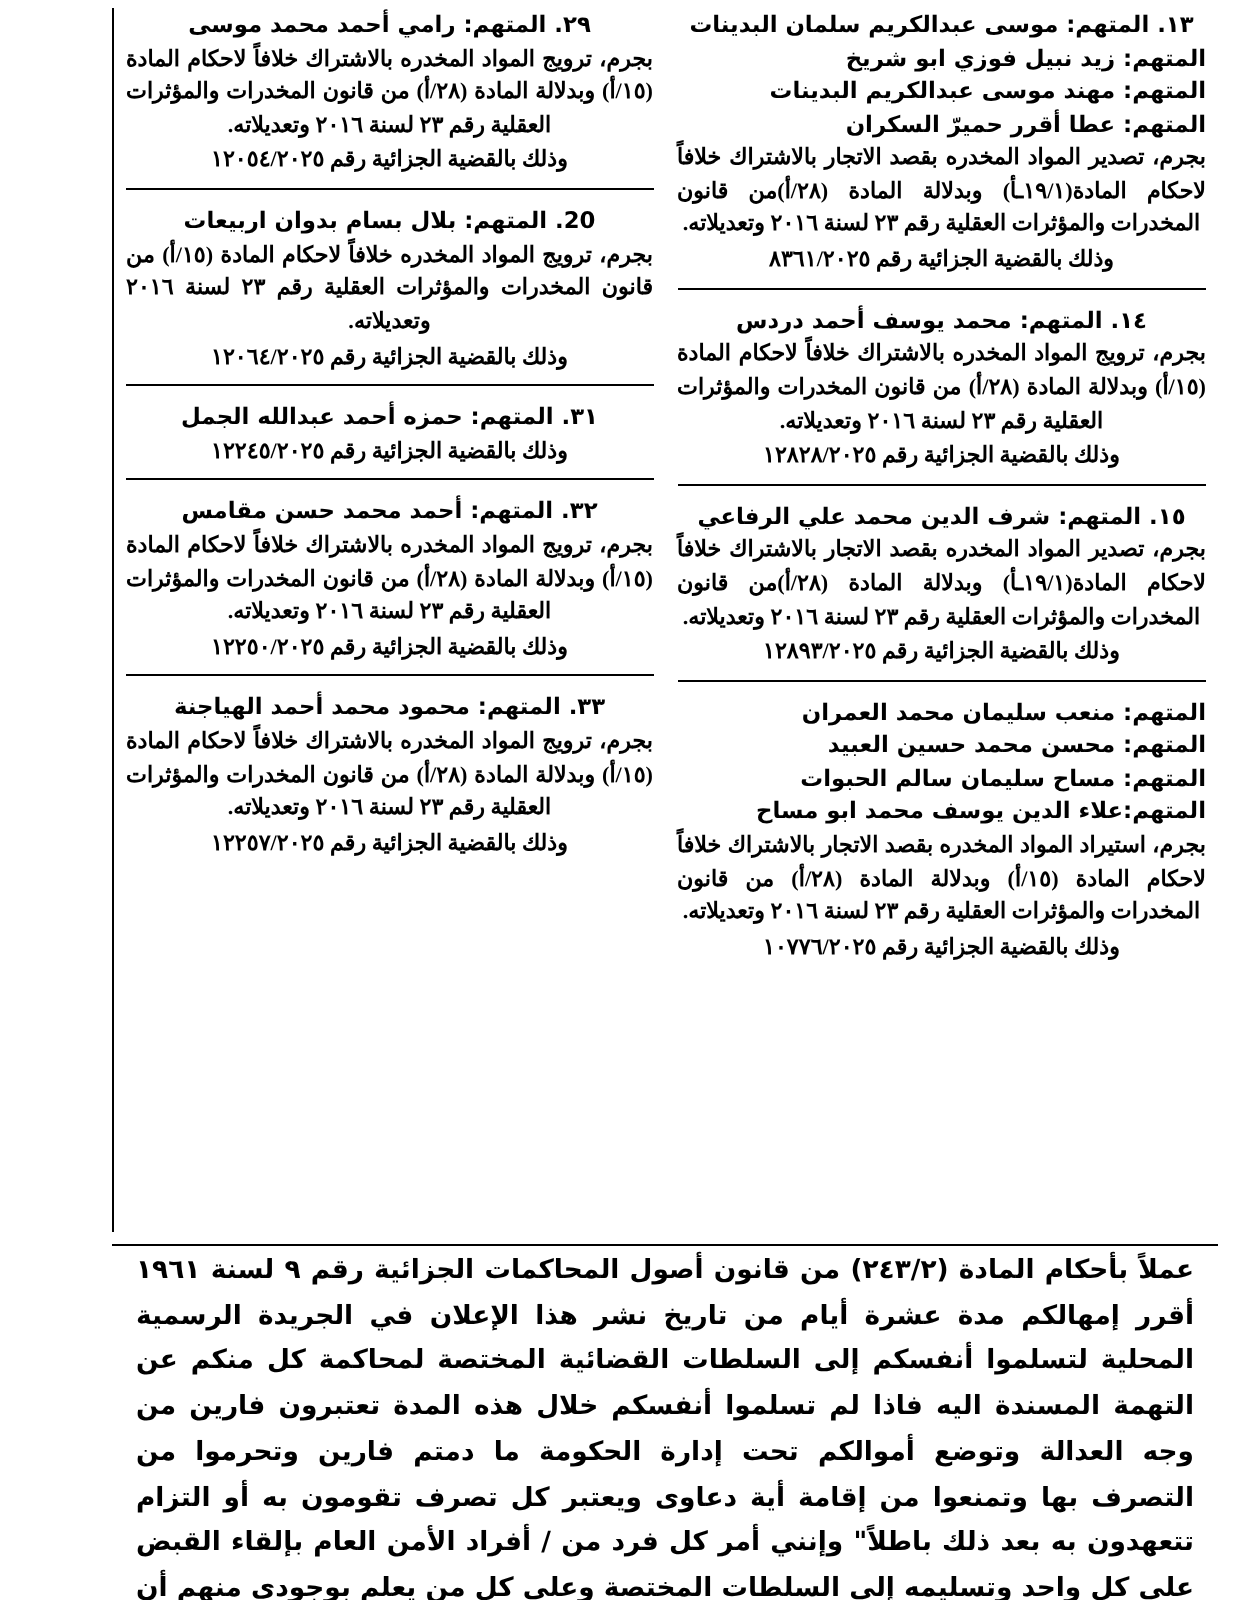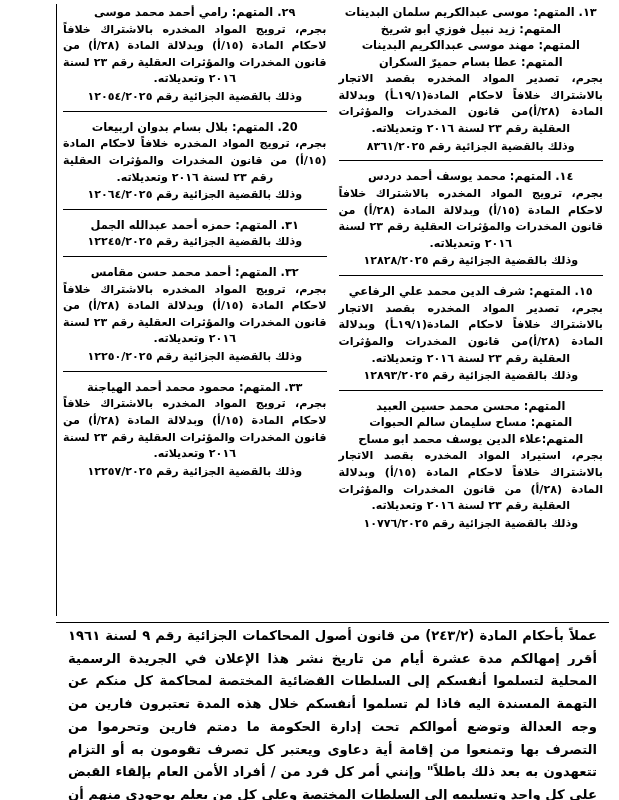--- a/index.html
+++ b/index.html
@@ -46,32 +46,33 @@
     border-bottom: none;
   }
   .entry .head {
     text-align: center;
     font-weight: bold;
     font-size: 11.4px;
     line-height: 1.45;
     letter-spacing: 0px;
   }
   .entry .sub {
-    text-align: center;
+    text-align: right;
     font-weight: bold;
     font-size: 11.4px;
     line-height: 1.45;
   }
   .entry .body {
     text-align: justify;
     text-align-last: center;
     font-size: 11.1px;
     line-height: 1.5;
     font-weight: bold;
     margin-top: 1px;
+    font-family: Liberation Serif, serif;
   }
   .footer {
     margin-top: 6px;
     padding: 2px 12px 0 12px;
     border-top: 1px solid #000;
     font-size: 13.2px;
     font-weight: bold;
     line-height: 1.72;
     text-align: justify;
     text-align-last: center;
@@ -119,38 +120,39 @@
       </div>
 
     </div>
 
     <div class="col left">
 
       <div class="entry">
         <div class="head">١٣. المتهم: موسى عبدالكريم سلمان البدينات</div>
         <div class="sub">المتهم: زيد نبيل فوزي ابو شريخ</div>
         <div class="sub">المتهم: مهند موسى عبدالكريم البدينات</div>
-        <div class="sub">المتهم: عطا بسام حميرّ السكران</div>
+        <div class="sub">المتهم: عطا أقرر حميرّ السكران</div>
         <div class="body">بجرم، تصدير المواد المخدره بقصد الاتجار بالاشتراك خلافاً لاحكام المادة(١٩/١ـأ) وبدلالة المادة (٢٨/أ)من قانون المخدرات والمؤثرات العقلية رقم ٢٣ لسنة ٢٠١٦ وتعديلاته.</div>
         <div class="body lastline">وذلك بالقضية الجزائية رقم ٨٣٦١/٢٠٢٥</div>
       </div>
 
       <div class="entry">
         <div class="head">١٤. المتهم: محمد يوسف أحمد دردس</div>
         <div class="body">بجرم، ترويج المواد المخدره بالاشتراك خلافاً لاحكام المادة (١٥/أ) وبدلالة المادة (٢٨/أ) من قانون المخدرات والمؤثرات العقلية رقم ٢٣ لسنة ٢٠١٦ وتعديلاته.</div>
         <div class="body lastline">وذلك بالقضية الجزائية رقم ١٢٨٢٨/٢٠٢٥</div>
       </div>
 
       <div class="entry">
         <div class="head">١٥. المتهم: شرف الدين محمد علي الرفاعي</div>
         <div class="body">بجرم، تصدير المواد المخدره بقصد الاتجار بالاشتراك خلافاً لاحكام المادة(١٩/١ـأ) وبدلالة المادة (٢٨/أ)من قانون المخدرات والمؤثرات العقلية رقم ٢٣ لسنة ٢٠١٦ وتعديلاته.</div>
         <div class="body lastline">وذلك بالقضية الجزائية رقم ١٢٨٩٣/٢٠٢٥</div>
       </div>
 
       <div class="entry">
+        <div class="sub">المتهم: منعب سليمان محمد العمران</div>
         <div class="sub">المتهم: محسن محمد حسين العبيد</div>
         <div class="sub">المتهم: مساح سليمان سالم الحبوات</div>
         <div class="sub">المتهم:علاء الدين يوسف محمد ابو مساح</div>
         <div class="body">بجرم، استيراد المواد المخدره بقصد الاتجار بالاشتراك خلافاً لاحكام المادة (١٥/أ) وبدلالة المادة (٢٨/أ) من قانون المخدرات والمؤثرات العقلية رقم ٢٣ لسنة ٢٠١٦ وتعديلاته.</div>
         <div class="body lastline">وذلك بالقضية الجزائية رقم ١٠٧٧٦/٢٠٢٥</div>
       </div>
 
     </div>
 
   </div>

